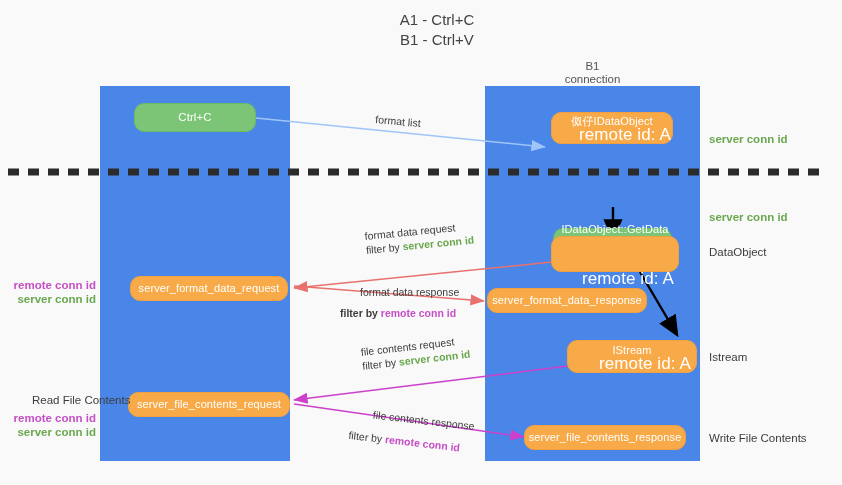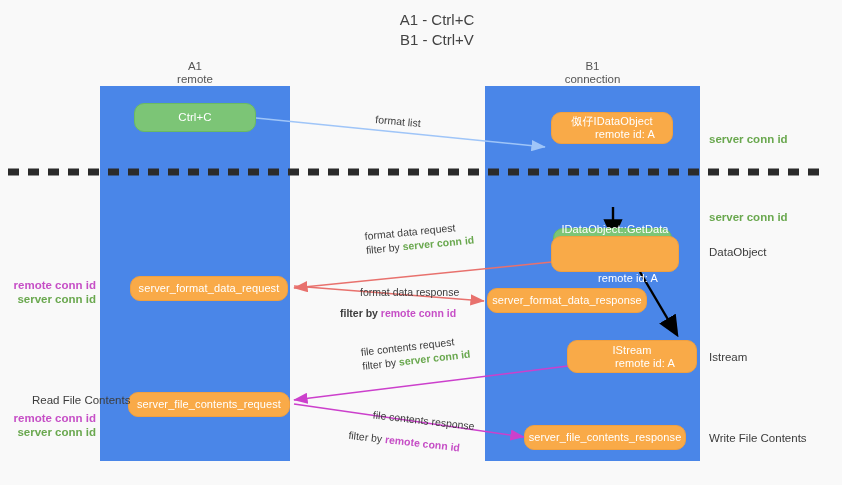--- a/index.html
+++ b/index.html
@@ -34,21 +34,21 @@
     display:flex;align-items:center;justify-content:center;
     flex-direction:column;
     text-align:center;
     color:#ffffff;
     font-size:11px;line-height:13px;
     letter-spacing:.1px;
     border-radius:10px;
   }
   .box.green{background:#7cc576;border:1px solid #6aba63;font-size:11.5px;}
   .box.orange{background:#f9aa48;border:1px solid #f0a040;}
-  .box .l2{font-size:11px;padding-left:26px;}
+  .box .l2{font-size:17px;padding-left:26px;}
 
   
   .side{font-size:11.5px;line-height:14px;}
   .green-t{color:#6aa84f;font-weight:bold;}
   .mag-t{color:#c64fc6;font-weight:bold;}
   .dark-t{color:#3c3c3c;}
 
   
   .edge-lab{
     font-size:10.5px;line-height:14px;white-space:nowrap;
@@ -60,24 +60,20 @@
 </head>
 <body>
 
 <div id="stage">
 
   <div class="abs title">
     <div>A1 - Ctrl+C</div>
     <div>B1 - Ctrl+V</div>
   </div>
 
-  <div class="abs lane-head" style="left:100px;top:60px;width:190px;">
-    <div>A1</div>
-    <div>remote</div>
-  </div>
   <div class="abs lane-head" style="left:485px;top:60px;width:215px;">
     <div>B1</div>
     <div>connection</div>
   </div>
 
   <div class="abs lane" style="left:100px;top:86px;width:190px;height:375px;"></div>
   <div class="abs lane" style="left:485px;top:86px;width:215px;height:375px;"></div>
 
   <svg class="overlay">
     <defs>

